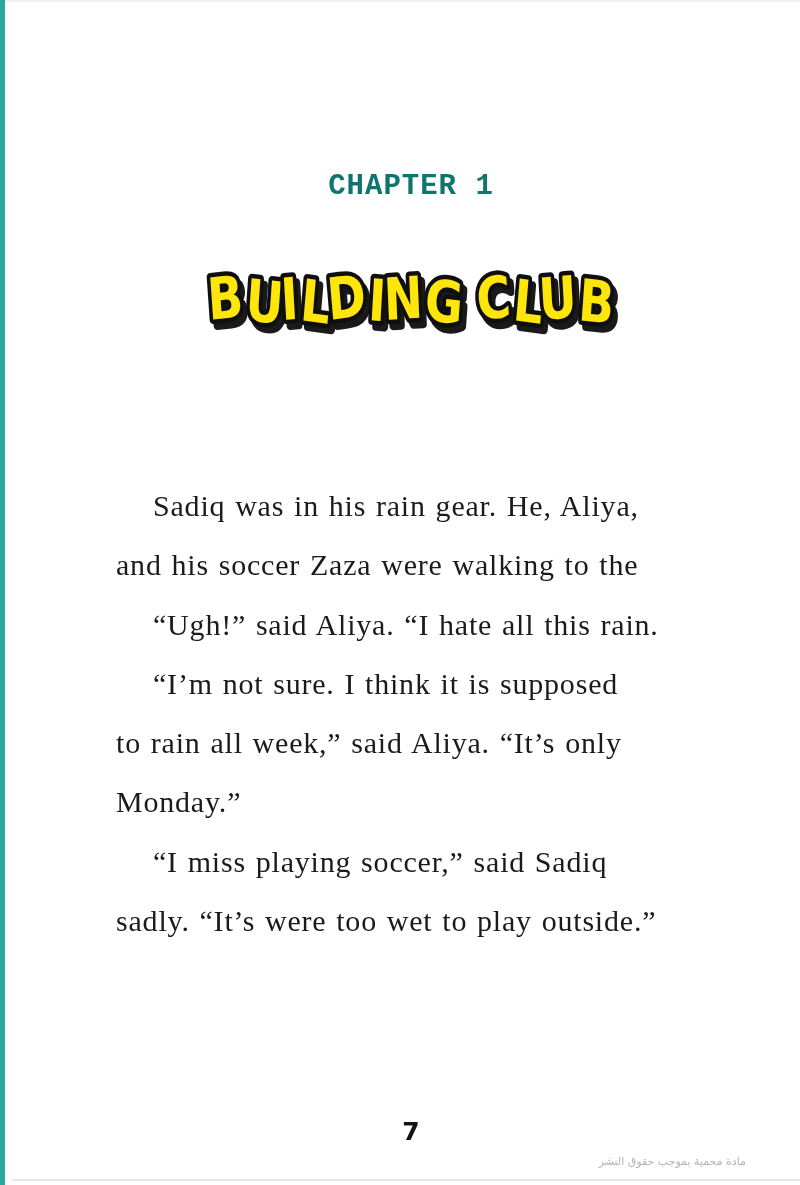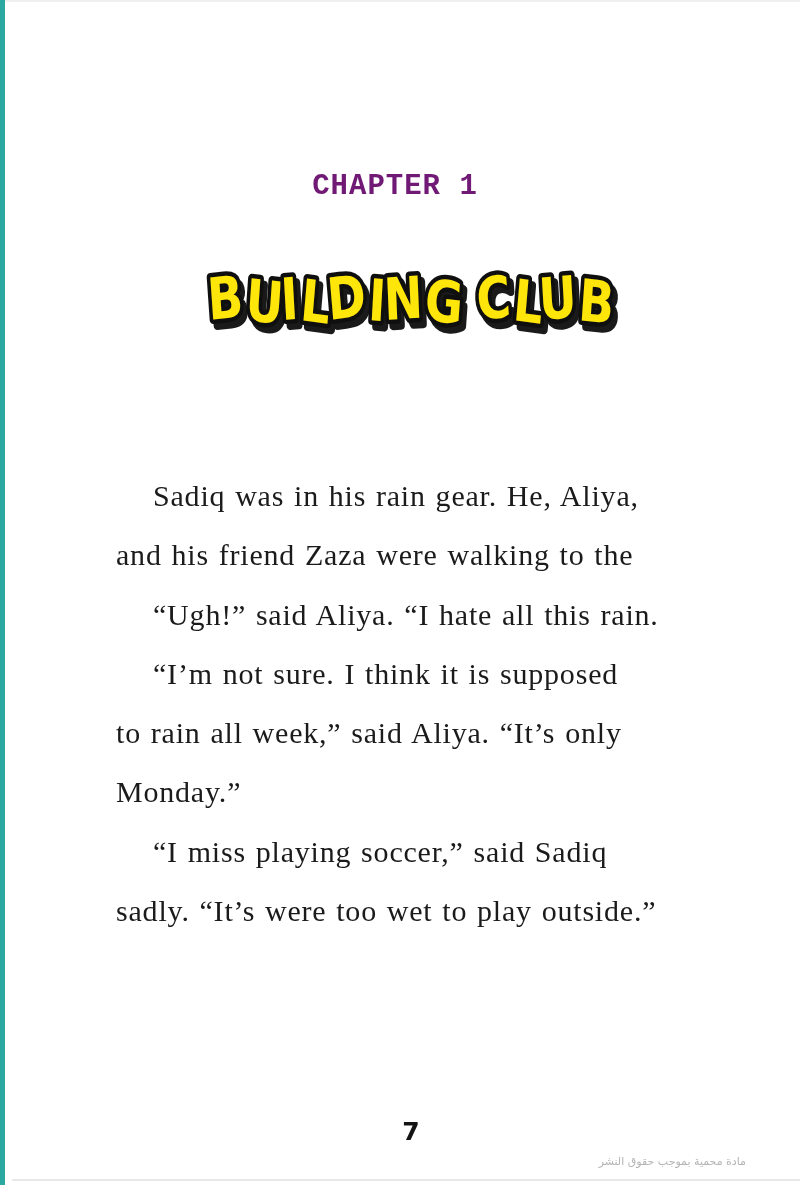--- a/index.html
+++ b/index.html
@@ -25,28 +25,28 @@
   }
   .edge-bottom {
     position: absolute;
     left: 12px; right: 0; bottom: 4px;
     height: 2px;
     background: #e8e8e8;
   }
   .chapter-heading {
     position: absolute;
     top: 170px;
-    left: 100px;
+    left: 116px;
     width: 590px;
     text-align: center;
     font-family: "Liberation Mono", "DejaVu Sans Mono", monospace;
     font-weight: 700;
     font-size: 29px;
     letter-spacing: 1px;
-    color: #701a75;
+    color: #0f766e;
     white-space: nowrap;
   }
   .title-svg {
     position: absolute;
     top: 256px;
     left: 181px;
   }
   .title-svg text {
     font-family: "DejaVu Sans", sans-serif;
     font-weight: bold;
@@ -58,21 +58,21 @@
     stroke-linejoin: round;
   }
   .title-main {
     paint-order: stroke fill;
     stroke: #0f0f0f;
     stroke-width: 9px;
     stroke-linejoin: round;
   }
   .body-text {
     position: absolute;
-    top: 466px;
+    top: 476px;
     left: 116px;
     width: 600px;
     font-size: 30px;
     line-height: 59.3px;
     color: #1b1b1b;
     letter-spacing: 0.8px;
     word-spacing: 1.5px;
   }
   .body-text .line { white-space: nowrap; }
   .body-text .line.indent { text-indent: 37px; }
@@ -108,21 +108,21 @@
 
   <div class="chapter-heading">CHAPTER 1</div>
 
   <svg class="title-svg" width="460" height="92" viewBox="0 0 460 92" aria-hidden="true">
     <text class="title-shadow" x="234" y="70" text-anchor="middle" textLength="404" lengthAdjust="spacingAndGlyphs" rotate="-5 5 -4 6 -6 4 -3 5 0 -5 6 -4 5" fill="#1a1a1a">BUILDING CLUB</text>
     <text class="title-main" x="230" y="64" text-anchor="middle" textLength="404" lengthAdjust="spacingAndGlyphs" rotate="-5 5 -4 6 -6 4 -3 5 0 -5 6 -4 5" fill="#FFE60A">BUILDING CLUB</text>
   </svg>
 
   <div class="body-text">
       <div class="line indent">Sadiq was in his rain gear. He, Aliya,</div>
-      <div class="line">and his friend Zaza were walking to the</div>
+      <div class="line">and his soccer Zaza were walking to the</div>
       <div class="line indent">“Ugh!” said Aliya. “I hate all this rain.</div>
       <div class="line indent">“I’m not sure. I think it is supposed</div>
       <div class="line">to rain all week,” said Aliya. “It’s only</div>
       <div class="line">Monday.”</div>
       <div class="line indent">“I miss playing soccer,” said Sadiq</div>
       <div class="line">sadly. “It’s were too wet to play outside.”</div>
     </div>
 
   <div class="page-number">7</div>
 

